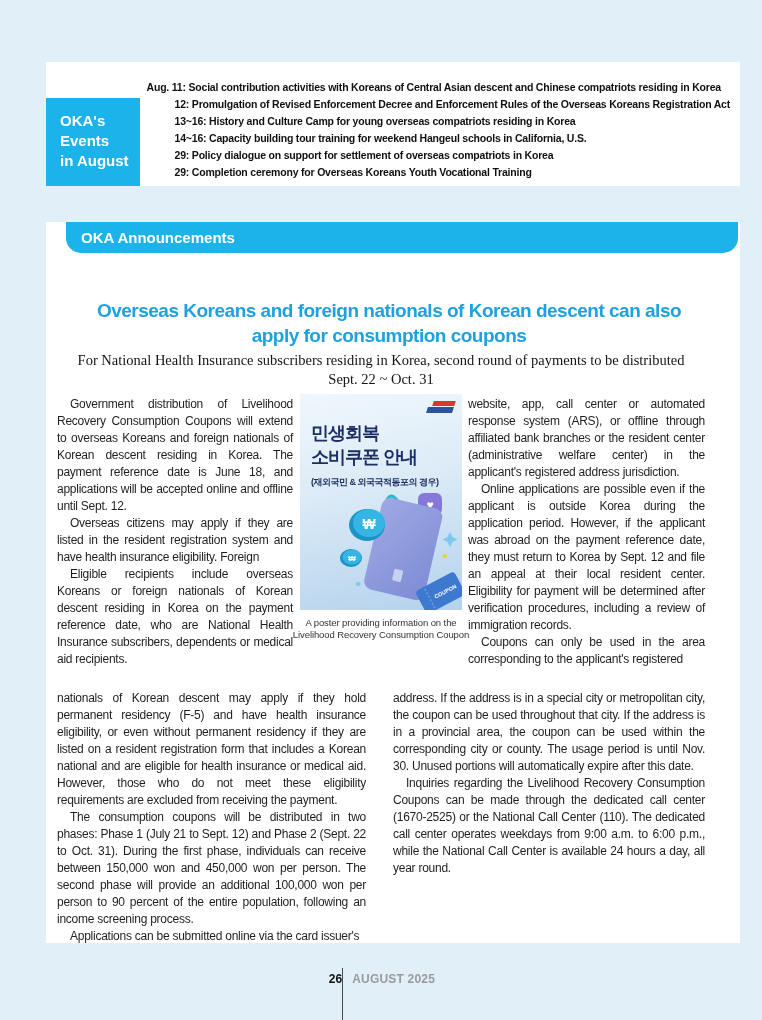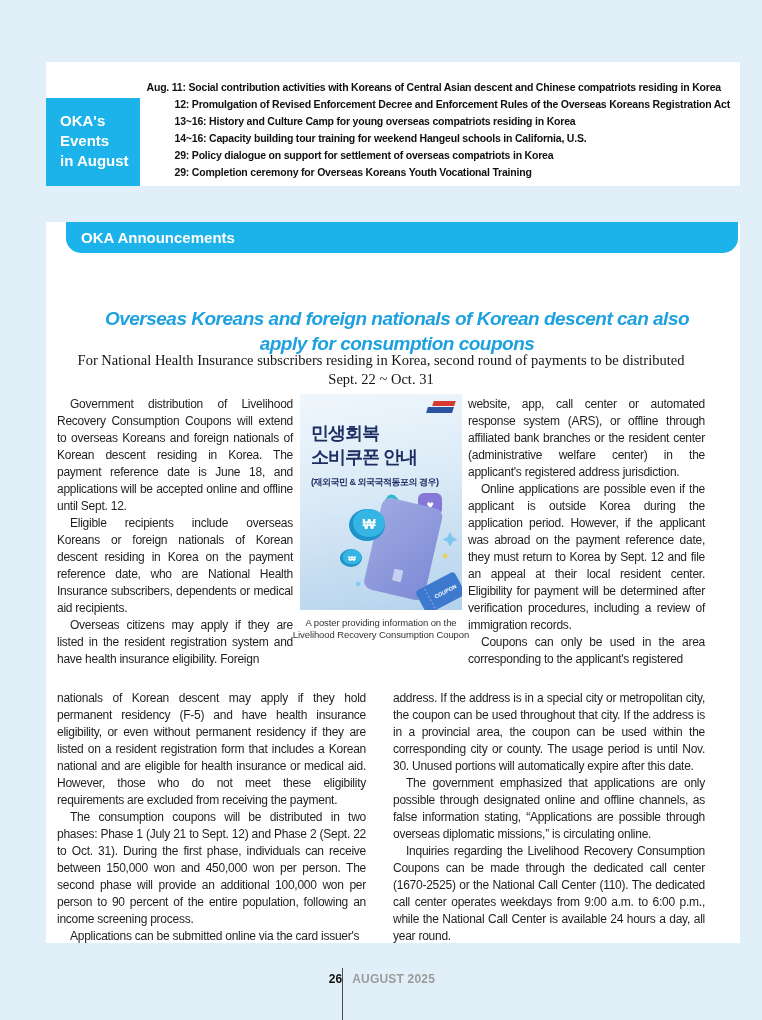--- a/index.html
+++ b/index.html
@@ -79,50 +79,49 @@
       <div class="events-item">14~16: Capacity building tour training for weekend Hangeul schools in California, U.S.</div>
       <div class="events-item">29: Policy dialogue on support for settlement of overseas compatriots in Korea</div>
       <div class="events-item">29: Completion ceremony for Overseas Koreans Youth Vocational Training</div>
     </div>
   </section>
 
   <section class="content-panel"></section>
 
   <div class="ann-bar">OKA Announcements</div>
 
-  <h1 class="art-title" style="margin:16px;font-style:italic;">
+  <h1 class="art-title" style="margin:8px;">
     <div>Overseas Koreans and foreign nationals of Korean descent can also</div>
     <div>apply for consumption coupons</div>
   </h1>
   <div class="art-sub">
     <div>For National Health Insurance subscribers residing in Korea, second round of payments to be distributed</div>
     <div>Sept. 22 ~ Oct. 31</div>
   </div>
 
   <div class="body-block lt">
     <p class="pnew">Government distribution of Livelihood Recovery Consumption Coupons will extend to overseas Koreans and foreign nationals of Korean descent residing in Korea. The payment reference date is June 18, and applications will be accepted online and offline until Sept. 12.</p>
+    <p class="pnew">Overseas citizens may apply if they are listed in the resident registration system and have health insurance eligibility. Foreign</p>
     <p class="pnew">Eligible recipients include overseas Koreans or foreign nationals of Korean descent residing in Korea on the payment reference date, who are National Health Insurance subscribers, dependents or medical aid recipients.</p>
-    <p class="pnew">Overseas citizens may apply if they are listed in the resident registration system and have health insurance eligibility. Foreign</p>
   </div>
 
   <div class="body-block rt">
     <p>website, app, call center or automated response system (ARS), or offline through affiliated bank branches or the resident center (administrative welfare center) in the applicant's registered address jurisdiction.</p>
     <p class="pnew">Online applications are possible even if the applicant is outside Korea during the application period. However, if the applicant was abroad on the payment reference date, they must return to Korea by Sept. 12 and file an appeal at their local resident center. Eligibility for payment will be determined after verification procedures, including a review of immigration records.</p>
     <p class="pnew">Coupons can only be used in the area corresponding to the applicant's registered</p>
   </div>
 
   <div class="body-block lb">
     <p>nationals of Korean descent may apply if they hold permanent residency (F-5) and have health insurance eligibility, or even without permanent residency if they are listed on a resident registration form that includes a Korean national and are eligible for health insurance or medical aid. However, those who do not meet these eligibility requirements are excluded from receiving the payment.</p>
     <p class="pnew">The consumption coupons will be distributed in two phases: Phase 1 (July 21 to Sept. 12) and Phase 2 (Sept. 22 to Oct. 31). During the first phase, individuals can receive between 150,000 won and 450,000 won per person. The second phase will provide an additional 100,000 won per person to 90 percent of the entire population, following an income screening process.</p>
     <p class="pnew">Applications can be submitted online via the card issuer's</p>
   </div>
 
   <div class="body-block rb">
     <p>address. If the address is in a special city or metropolitan city, the coupon can be used throughout that city. If the address is in a provincial area, the coupon can be used within the corresponding city or county. The usage period is until Nov. 30. Unused portions will automatically expire after this date.</p>
-    <p class="pnew">The government emphasized that applications are only possible through designated online and offline channels, as false information stating, “Applications are possible through overseas diplomatic missions,” is circulating online.</p>
     <p class="pnew">Inquiries regarding the Livelihood Recovery Consumption Coupons can be made through the dedicated call center (1670-2525) or the National Call Center (110). The dedicated call center operates weekdays from 9:00 a.m. to 6:00 p.m., while the National Call Center is available 24 hours a day, all year round.</p>
   </div>
 
   <div class="poster">
     <div class="poster-logo">
       <span class="bar1"></span>
       <span class="bar2"></span>
     </div>
     <div class="poster-title">
       <div>민생회복</div>

